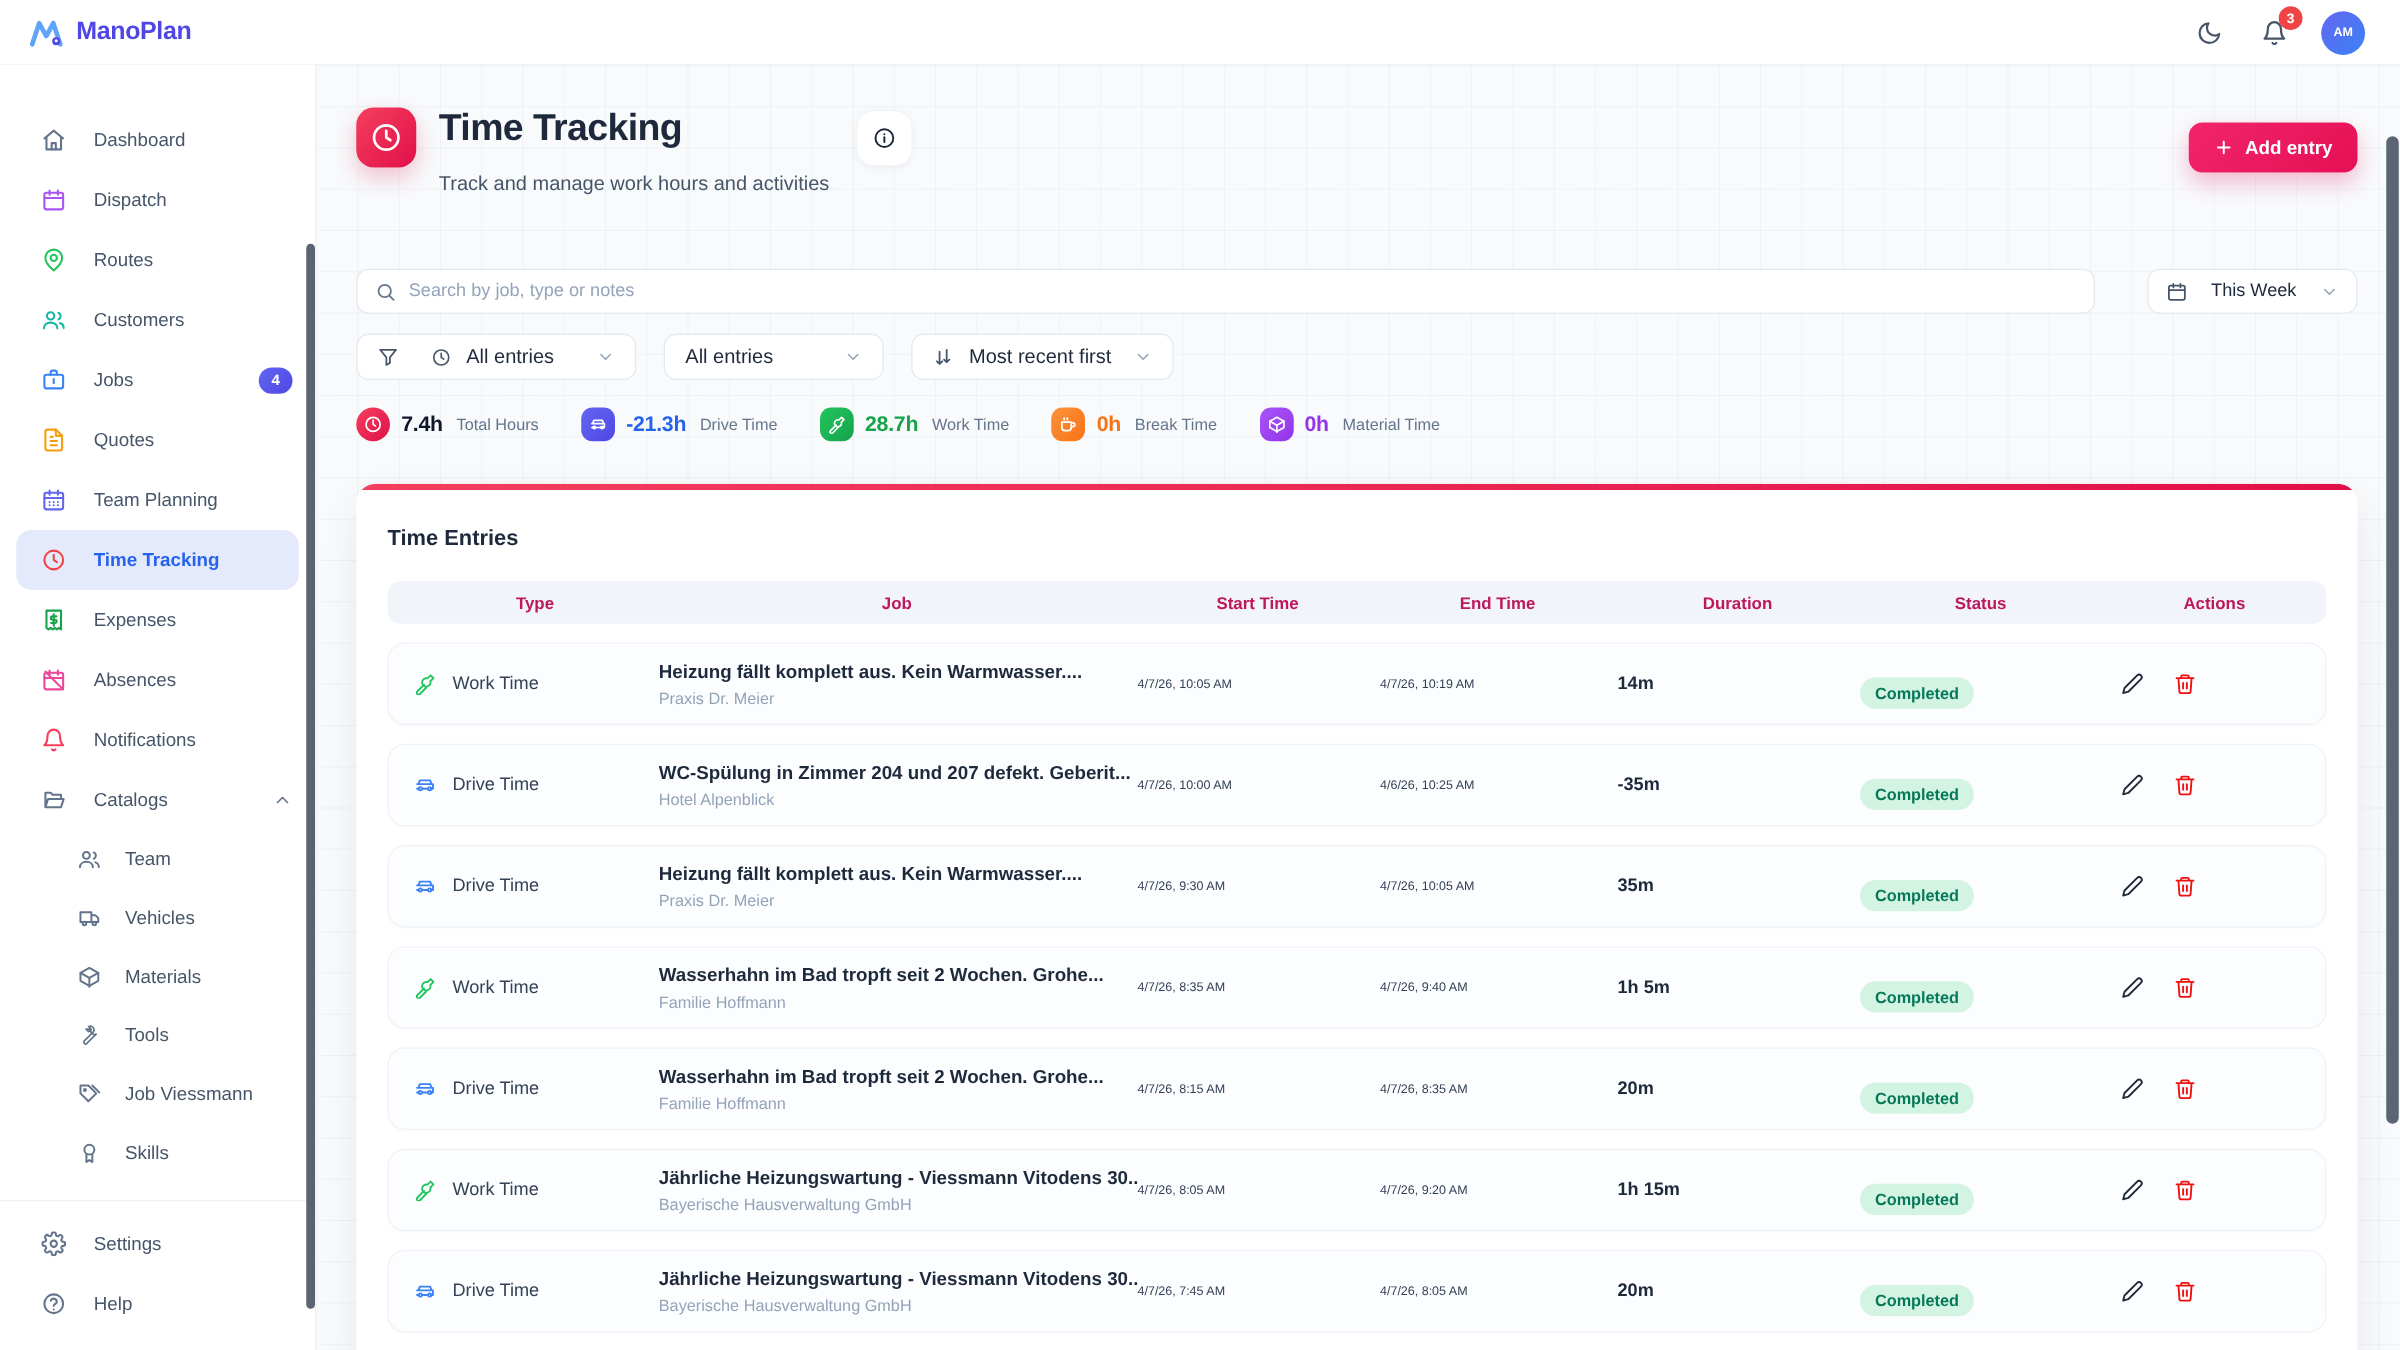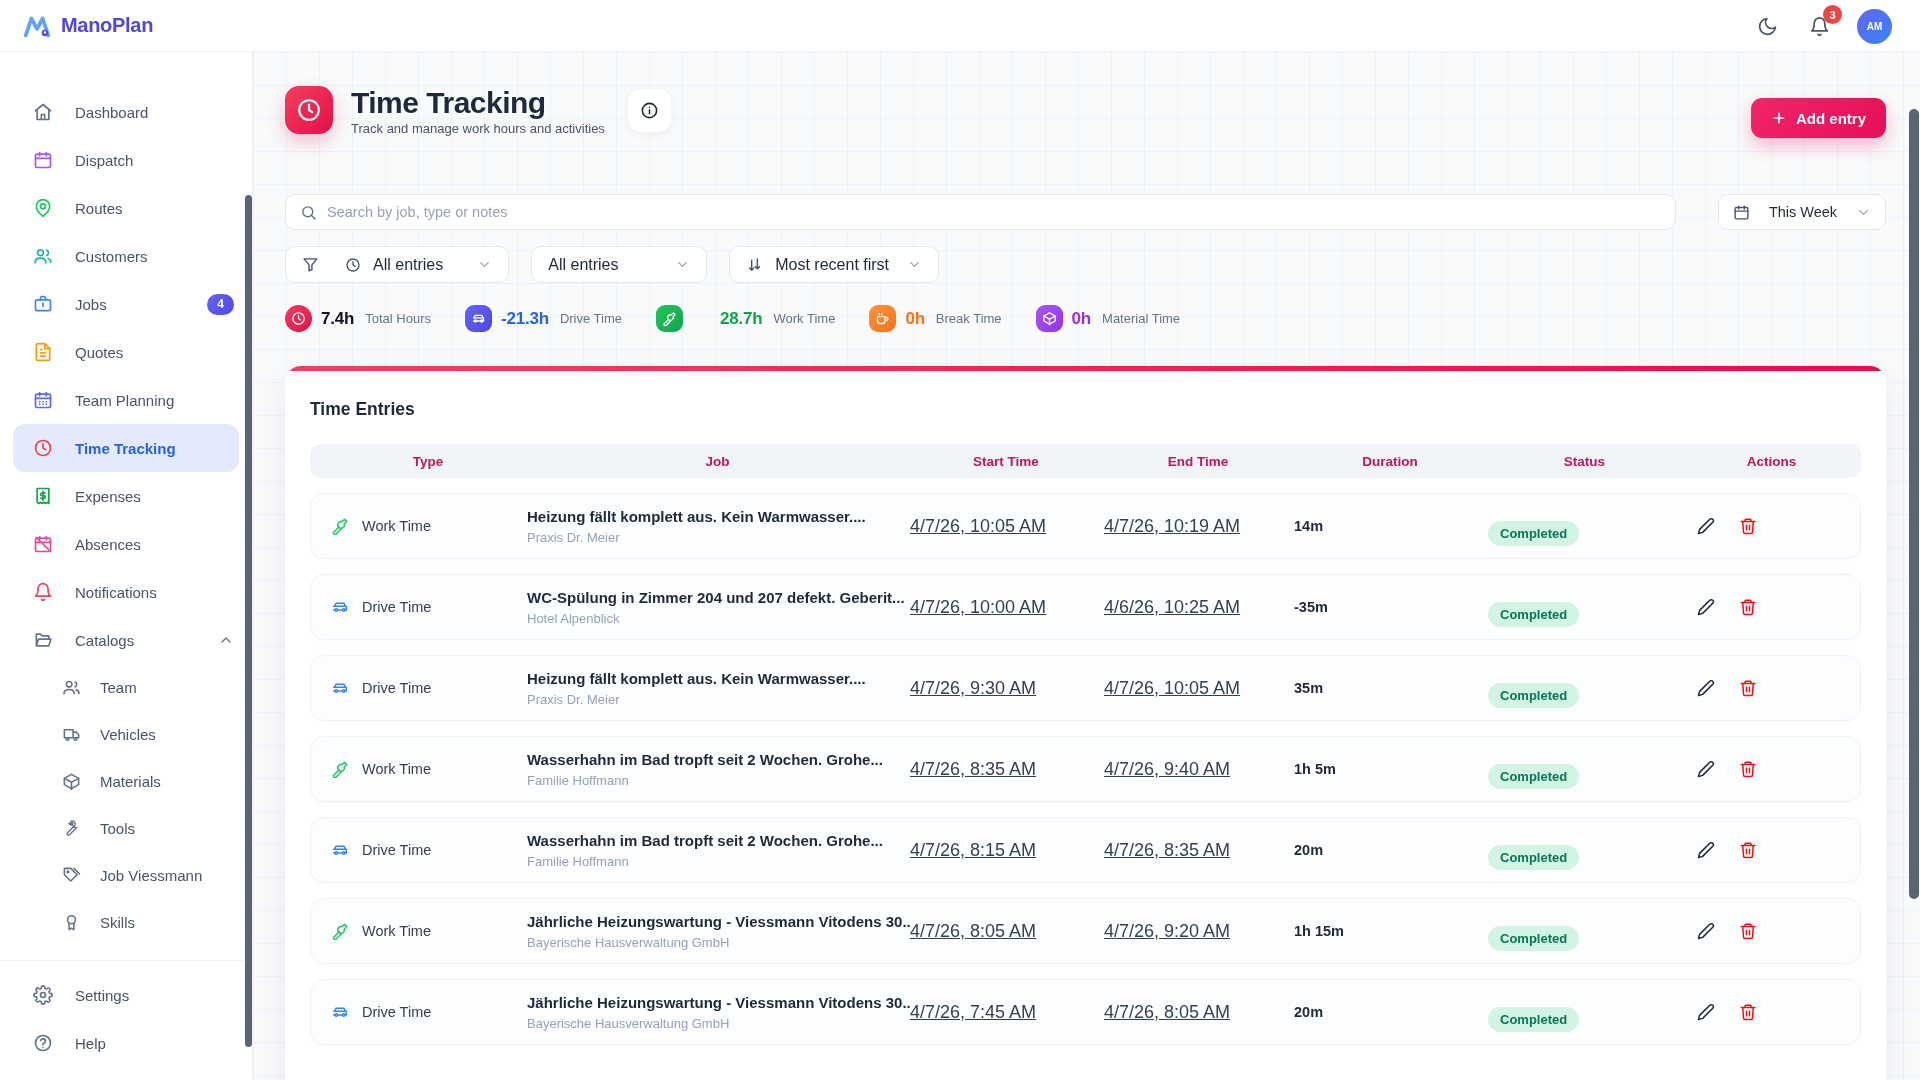--- a/index.html
+++ b/index.html
@@ -31,21 +31,21 @@
   .main { position:absolute; top:52px; left:253px; width:1667px; height:1028px; background:#f8fafc;
     background-image:linear-gradient(to right, rgba(203,213,225,.22) 1px, transparent 1px),
                      linear-gradient(to bottom, rgba(203,213,225,.22) 1px, transparent 1px);
     background-size:33px 33px; overflow:hidden; }
   .main-inner { padding:34px 34px 0 32px; position:relative; }
 
   .page-header { display:flex; align-items:flex-start; }
   .ph-icon { width:48px; height:48px; border-radius:14px; background:linear-gradient(135deg,#f43f5e,#e11048); display:flex; align-items:center; justify-content:center; box-shadow:0 8px 18px rgba(225,29,72,.25); }
   .ph-text { margin-left:18px; }
   .ph-title { font-size:30px; font-weight:800; color:#1e293b; letter-spacing:-0.5px; line-height:1.1; }
-  .ph-sub { font-size:13px; color:#475569; margin-top:2px; }
+  .ph-sub { font-size:16px; color:#475569; margin-top:20px; }
   .info-btn { width:45px; height:45px; margin-left:22px; margin-top:2px; border-radius:14px; background:#ffffff; border:1px solid #f1f5f9; box-shadow:0 2px 8px rgba(15,23,42,.05); display:flex; align-items:center; justify-content:center; color:#1e293b; cursor:pointer; }
   .add-btn { position:absolute; right:34px; top:46px; height:40px; padding:0 20px; border:none; border-radius:11px; background:linear-gradient(135deg,#f1256a,#e60f55); color:#fff; font-size:15px; font-weight:600; display:flex; align-items:center; gap:9px; cursor:pointer; box-shadow:0 8px 18px rgba(230,15,85,.28); font-family:"Liberation Sans",sans-serif; }
 
   .search-row { display:flex; margin-top:58px; gap:42px; }
   .search-box { flex:1; height:36px; background:#fff; border:1px solid #e2e8f0; border-radius:10px; display:flex; align-items:center; padding:0 14px; gap:10px; }
   .search-box input { border:none; outline:none; flex:1; font-size:14.5px; color:#334155; background:transparent; font-family:"Liberation Sans",sans-serif; }
   .search-box input::placeholder { color:#94a3b8; }
   .week-btn { width:168px; height:36px; background:#fff; border:1px solid #e2e8f0; border-radius:10px; display:flex; align-items:center; justify-content:space-between; padding:0 14px; cursor:pointer; color:#334155; }
   .week-label { font-size:14.5px; font-weight:500; color:#1e293b; }
 
@@ -69,21 +69,21 @@
   .card-sub { font-size:13.5px; color:#64748b; margin-top:7px; }
 
   .tgrid { display:grid; grid-template-columns:196px 383px 194px 190px 194px 195px 1fr; align-items:center; }
   .thead { background:#f1f5f9; border-radius:10px; height:34px; margin-top:24px; padding-left:20px; }
   .thead .th { font-size:13.5px; font-weight:600; color:#be185d;text-align:center; }
 
   .trow { margin-top:15px; background:#fcfdff; border:1px solid #eef2f7; border-radius:14px; height:66px; padding-left:20px; box-shadow:0 1px 3px rgba(15,23,42,.02); }
   .cell-type { display:flex; align-items:center; gap:13px; font-size:14.5px; color:#334155; }
   .job-title { font-size:15px; font-weight:600; color:#1e293b; white-space:nowrap; overflow:hidden; }
   .job-sub { font-size:13px; color:#94a3b8; margin-top:5px; }
-  .cell-time { font-size:18px; color:#334155;text-decoration:underline; }
+  .cell-time { font-size:10px; color:#334155; }
   .cell-dur { font-size:14.5px; font-weight:700; color:#1e293b; }
   .status-badge { display:inline-flex; align-items:center; background:#d3f3e3; color:#047857; font-size:13px; font-weight:600; border-radius:999px; padding:5px 12px;margin-top:14px; }
   .cell-actions { display:flex; align-items:center; gap:20px; padding-left:12px; }
   .act-btn { background:none; border:none; cursor:pointer; width:22px; height:22px; display:flex; align-items:center; justify-content:center; }
 
   .main-scrollbar { position:absolute; top:57px; right:1px; width:10px; height:790px; border-radius:99px; background:#5b6472; z-index:40; }
 </style>
 </head>
 <body>
 
@@ -448,21 +448,21 @@
           </span>
         <span class="stat-val" style="color:#2563eb;">-21.3h</span>
         <span class="stat-lab">Drive Time</span>
       </div>
       <div class="stat">
         <span class="stat-ic" style="background:linear-gradient(135deg,#22c55e,#16a34a);">
             <svg width="15" height="15" viewBox="0 0 24 24" fill="none" stroke="#fff" stroke-width="2.2" stroke-linecap="round" stroke-linejoin="round">
               <path d="M14.7 6.3a4.5 4.5 0 1 0 3 3L21 6l-3-3-3.3 3.3zM11 13 4 20a2 2 0 0 0 3 3l-.2-.3L13.5 16"></path>
             </svg>
           </span>
-        <span class="stat-val" style="color:#16a34a;margin-left:28px;">28.7h</span>
+        <span class="stat-val" style="color:#16a34a;">28.7h</span>
         <span class="stat-lab">Work Time</span>
       </div>
       <div class="stat">
         <span class="stat-ic" style="background:linear-gradient(135deg,#fb923c,#f97316);">
             <svg width="15" height="15" viewBox="0 0 24 24" fill="none" stroke="#fff" stroke-width="2.2" stroke-linecap="round" stroke-linejoin="round">
               <path d="M4 9h12v7a4 4 0 0 1-4 4H8a4 4 0 0 1-4-4zM16 10h2a2.5 2.5 0 0 1 0 5h-2M7 4v2M11 4v2"></path>
             </svg>
           </span>
         <span class="stat-val" style="color:#f97316;">0h</span>
         <span class="stat-lab">Break Time</span>

